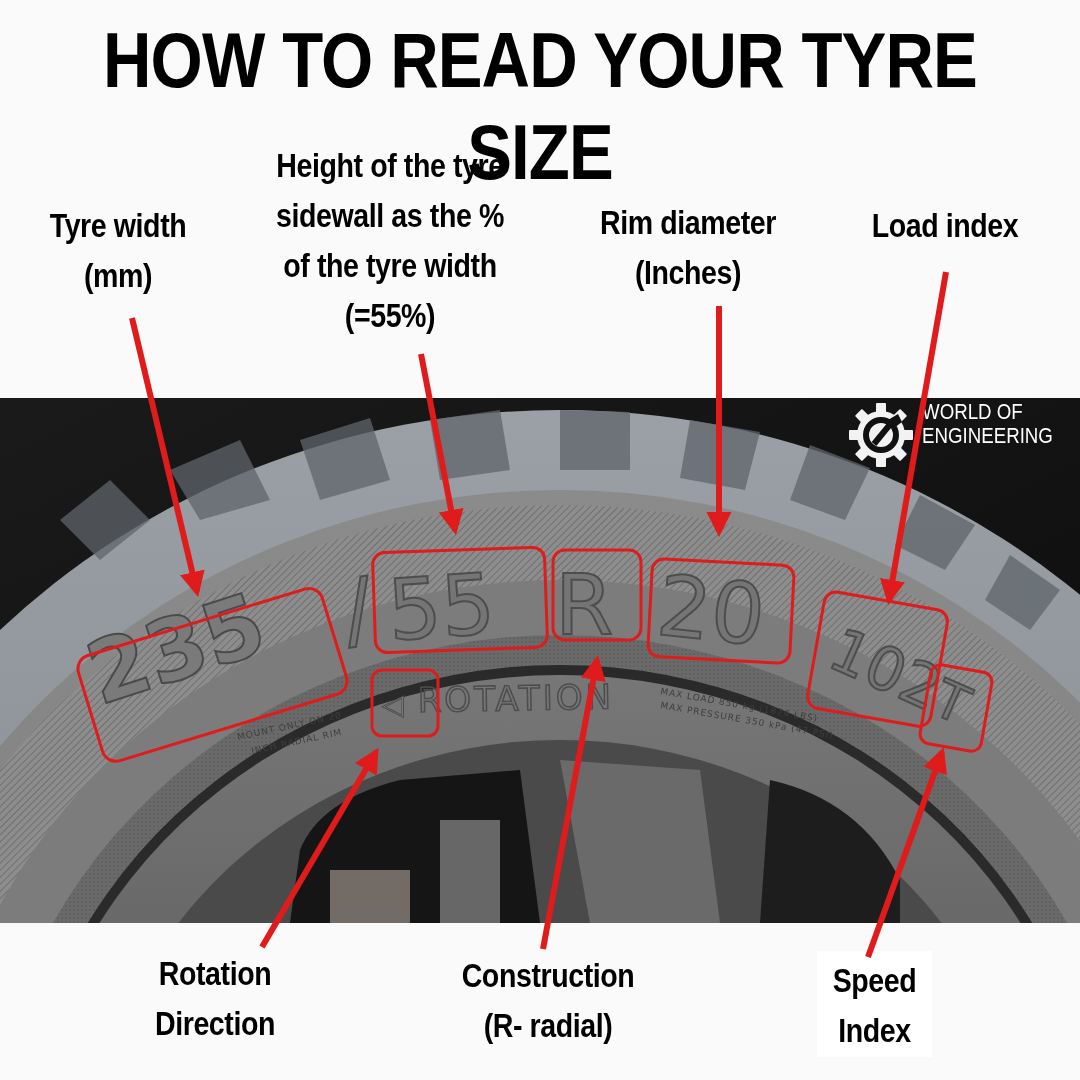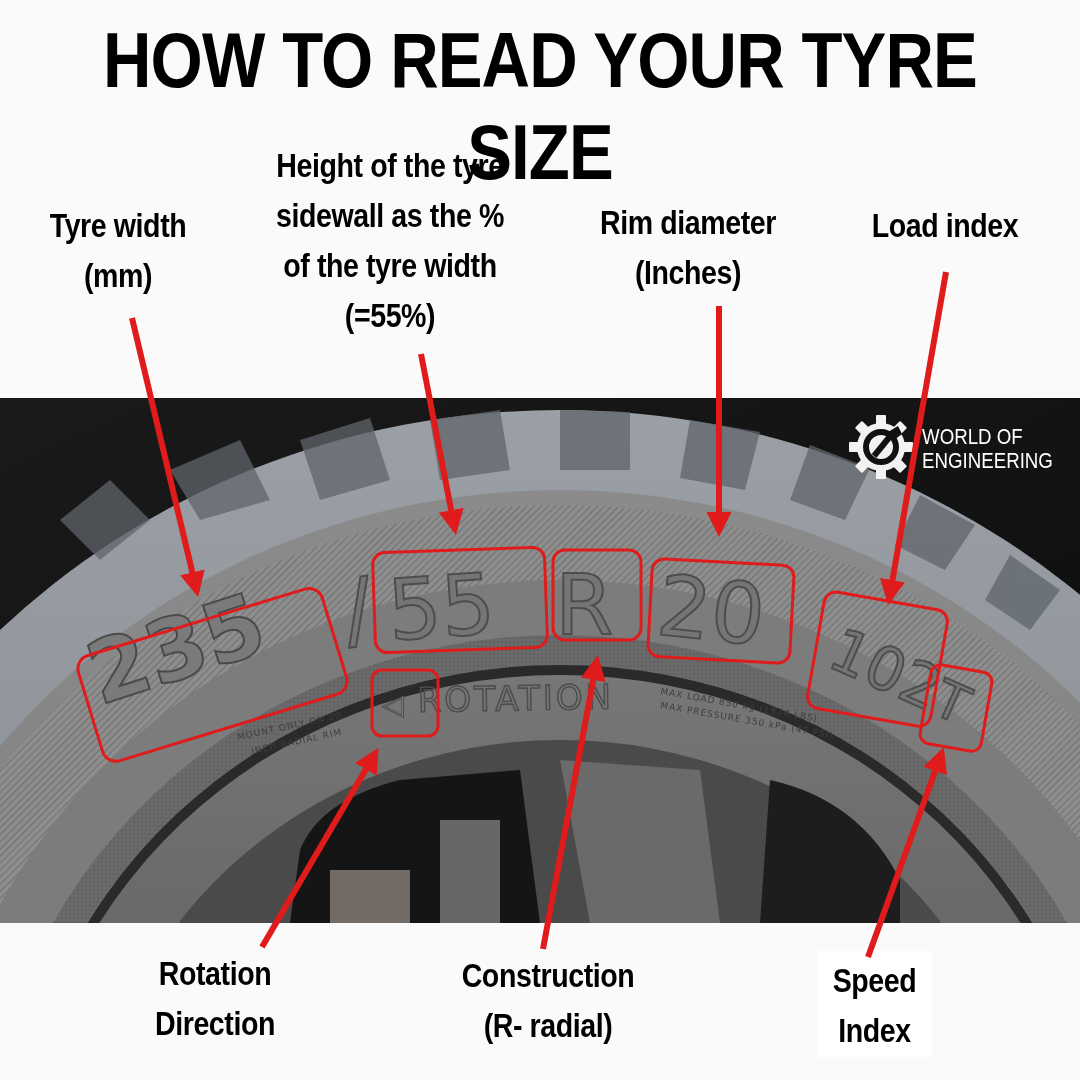--- a/index.html
+++ b/index.html
@@ -23,21 +23,21 @@
     white-space: nowrap;
   }
   .photo {
     position: absolute; left: 0; top: 398px; width: 1080px; height: 525px;
     overflow: hidden;
     background: #111;
   }
   .photo svg { display: block; }
   .overlay { position: absolute; left: 0; top: 0; width: 1080px; height: 1080px; pointer-events: none; }
   .logo {
-    position: absolute; left: 846px; top: 412px; display: flex; align-items: center; gap: 6px;
+    position: absolute; left: 846px; top: 400px; display: flex; gap: 6px;
   }
   .logo-text {
     color: #fff; font-family: "Liberation Sans", sans-serif; font-size: 22px; line-height: 24px;
     font-weight: 400; transform: scaleX(0.85); transform-origin: left center; letter-spacing: 0;
   }
   .speed-bg {
     position: absolute; left: 817px; top: 951px; width: 115px; height: 106px; background: #fff;
   }
   .tyre-txt {
     font-family: "DejaVu Sans", sans-serif;

